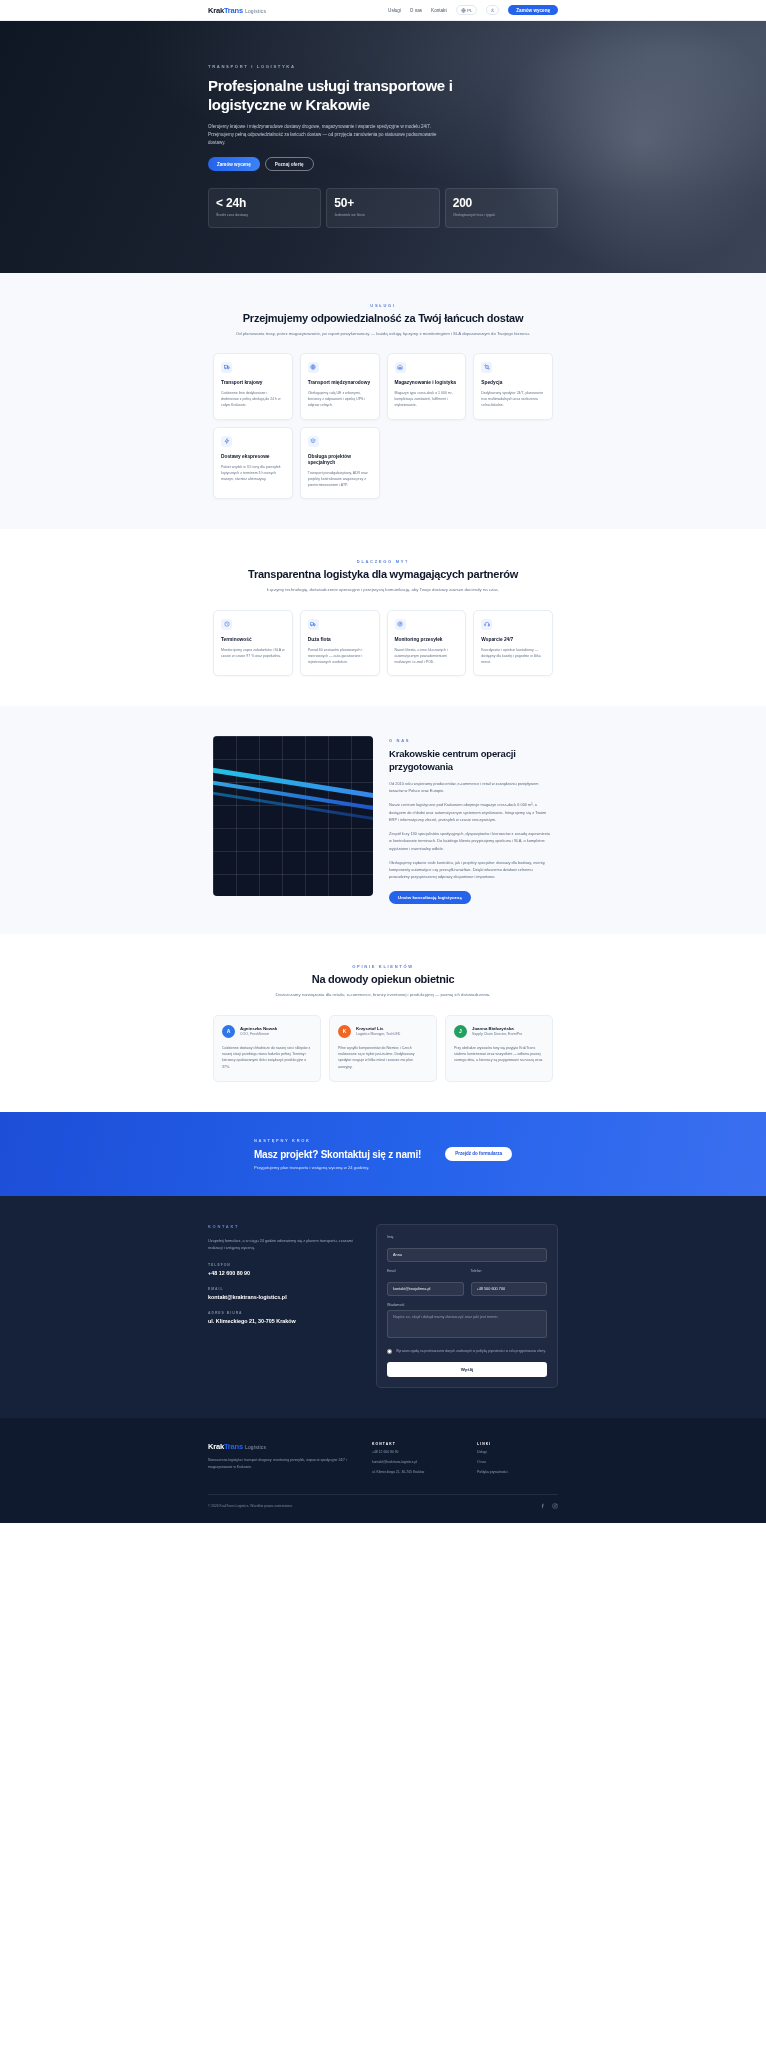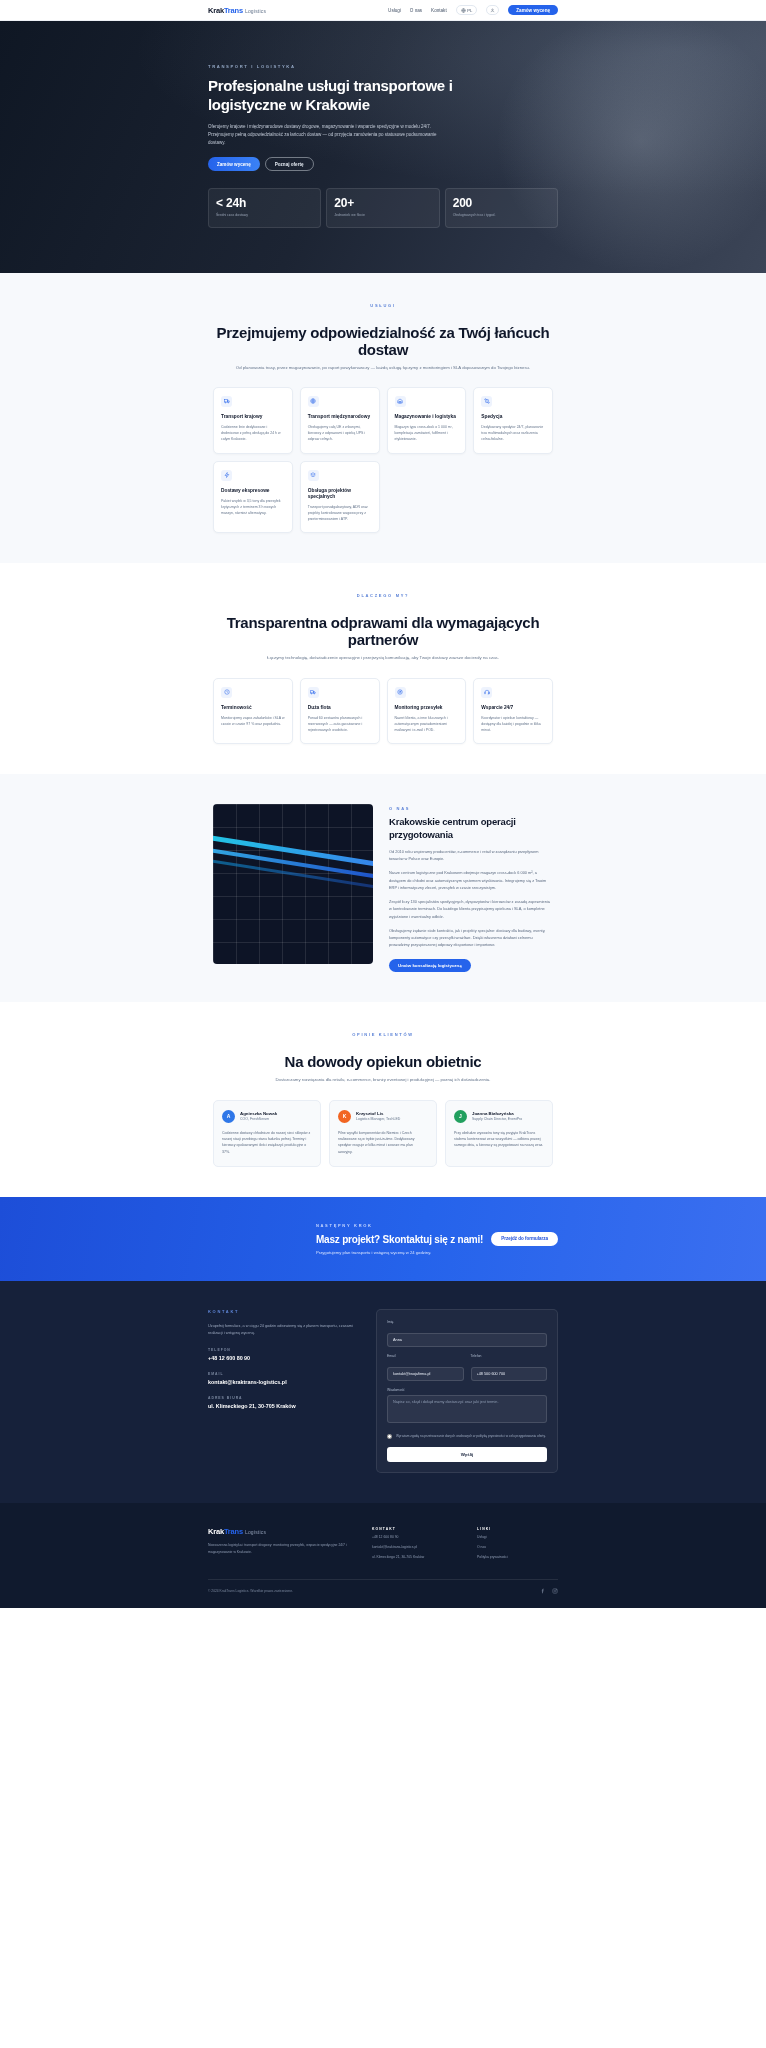--- a/index.html
+++ b/index.html
@@ -73,21 +73,21 @@
   }
   .stat .v { color:#fff; font-size:12px; font-weight:bold; letter-spacing:-0.2px; }
   .stat .l { color:#97a2b3; font-size:3.5px; margin-top:3px; line-height:1.5; }
 
   
   .sec { padding:30px 0; }
   .sec-gray { background:#f7f9fc; }
   .sec-white { background:#ffffff; }
   .sec-head { text-align:center; }
   .sec-eyebrow { font-size:4px; letter-spacing:1.7px; color:#5a81d6; font-weight:bold; text-transform:uppercase; }
-  .sec-title { font-size:15px; font-weight:bold; color:#0f172a; margin-top:16px; letter-spacing:-0.25px; }
+  .sec-title { font-size:11px; font-weight:bold; color:#0f172a; margin-top:4px; letter-spacing:-0.25px; }
   .sec-sub { font-size:4.3px; color:#64748b; margin-top:6px; line-height:1.7; max-width:300px; margin-left:auto; margin-right:auto; }
 
   .grid4 { display:grid; grid-template-columns:repeat(4,1fr); gap:7px; margin-top:16px; }
   .card {
     background:#fff; border:1px solid #e8edf4; border-radius:5px; padding:8px 7px 10px;
     box-shadow:0 1px 2px rgba(15,23,42,.03);
   }
   .card .ic {
     width:11px;height:11px;border-radius:3px;background:#eef3fd;display:flex;
     align-items:center;justify-content:center;margin-bottom:7px;
@@ -124,21 +124,21 @@
   .grid3 { display:grid; grid-template-columns:repeat(3,1fr); gap:8px; margin-top:16px; }
   .tcard { background:#f8fafc; border:1px solid #e9eef5; border-radius:5px; padding:9px 8px 11px; }
   .thead { display:flex; align-items:center; gap:5px; }
   .avatar { width:13px;height:13px;border-radius:50%;flex:none;display:flex;align-items:center;justify-content:center;color:#fff;font-size:5px;font-weight:bold; }
   .tname { font-size:4.4px; font-weight:bold; color:#0f172a; }
   .trole { font-size:3.5px; color:#64748b; margin-top:1.5px; }
   .tcard p { font-size:3.5px; color:#5b6a80; line-height:1.8; margin-top:7px; }
 
   
   .cta-band { background:linear-gradient(100deg,#1d4ed8,#2563eb 55%,#3b6ff0); padding:26px 0; }
-  .cta-inner { width:350px; margin:0 auto; display:flex; align-items:center; justify-content:flex-end; gap:8px;}
+  .cta-inner { width:350px; margin:0 auto; display:flex; align-items:center; justify-content:center; gap:24px;}
   .cta-eyebrow { font-size:4px; letter-spacing:1.7px; color:#c7d7ff; font-weight:bold; text-transform:uppercase; }
   .cta-inner h2 { color:#fff; font-size:10px; font-weight:bold; margin-top:6px; letter-spacing:-0.2px;}
   .cta-inner p { color:#d6e2ff; font-size:4.2px; margin-top:5px; }
   .btn-white { background:#fff; color:#1d4ed8; border:none; border-radius:20px; padding:4.5px 10px; font-size:4.5px; font-weight:bold; white-space:nowrap; }
 
   
   .contact { background:#16213a; padding:28px 0 30px; }
   .contact-inner { width:350px; margin:0 auto; display:flex; gap:18px; }
   .contact-left { width:150px; }
   .contact-left .sec-eyebrow { color:#5f86d8; }
@@ -223,21 +223,21 @@
       <div class="hero-btns">
         <button class="btn-primary">Zamów wycenę</button>
         <button class="btn-ghost">Poznaj ofertę</button>
       </div>
       <div class="stats">
         <div class="stat">
           <div class="v">&lt; 24h</div>
           <div class="l">Średni czas dostawy</div>
         </div>
         <div class="stat">
-          <div class="v">20+</div>
+          <div class="v">50+</div>
           <div class="l">Jednostek we flocie</div>
         </div>
         <div class="stat">
           <div class="v">200</div>
           <div class="l">Obsługiwanych tras i tygod.</div>
         </div>
       </div>
     </div>
   </div>
 
@@ -316,21 +316,21 @@
         <div></div>
         <div></div>
       </div>
     </div>
   </div>
 
   <div class="sec sec-white">
     <div class="container">
       <div class="sec-head">
         <div class="sec-eyebrow">DLACZEGO MY?</div>
-        <div class="sec-title">Transparentna odprawami dla wymagających partnerów</div>
+        <div class="sec-title">Transparentna logistyka dla wymagających partnerów</div>
         <div class="sec-sub">Łączymy technologię, doświadczenie operacyjne i przejrzystą komunikację, aby Twoje dostawy zawsze docierały na czas.</div>
       </div>
       <div class="grid4">
         <div class="card">
           <div class="ic">
               <svg viewBox="0 0 24 24" fill="none" stroke="#2563eb" stroke-width="2">
                 <circle cx="12" cy="12" r="9"></circle>
                 <path d="M12 7v5l3 2"></path>
               </svg>
             </div>

